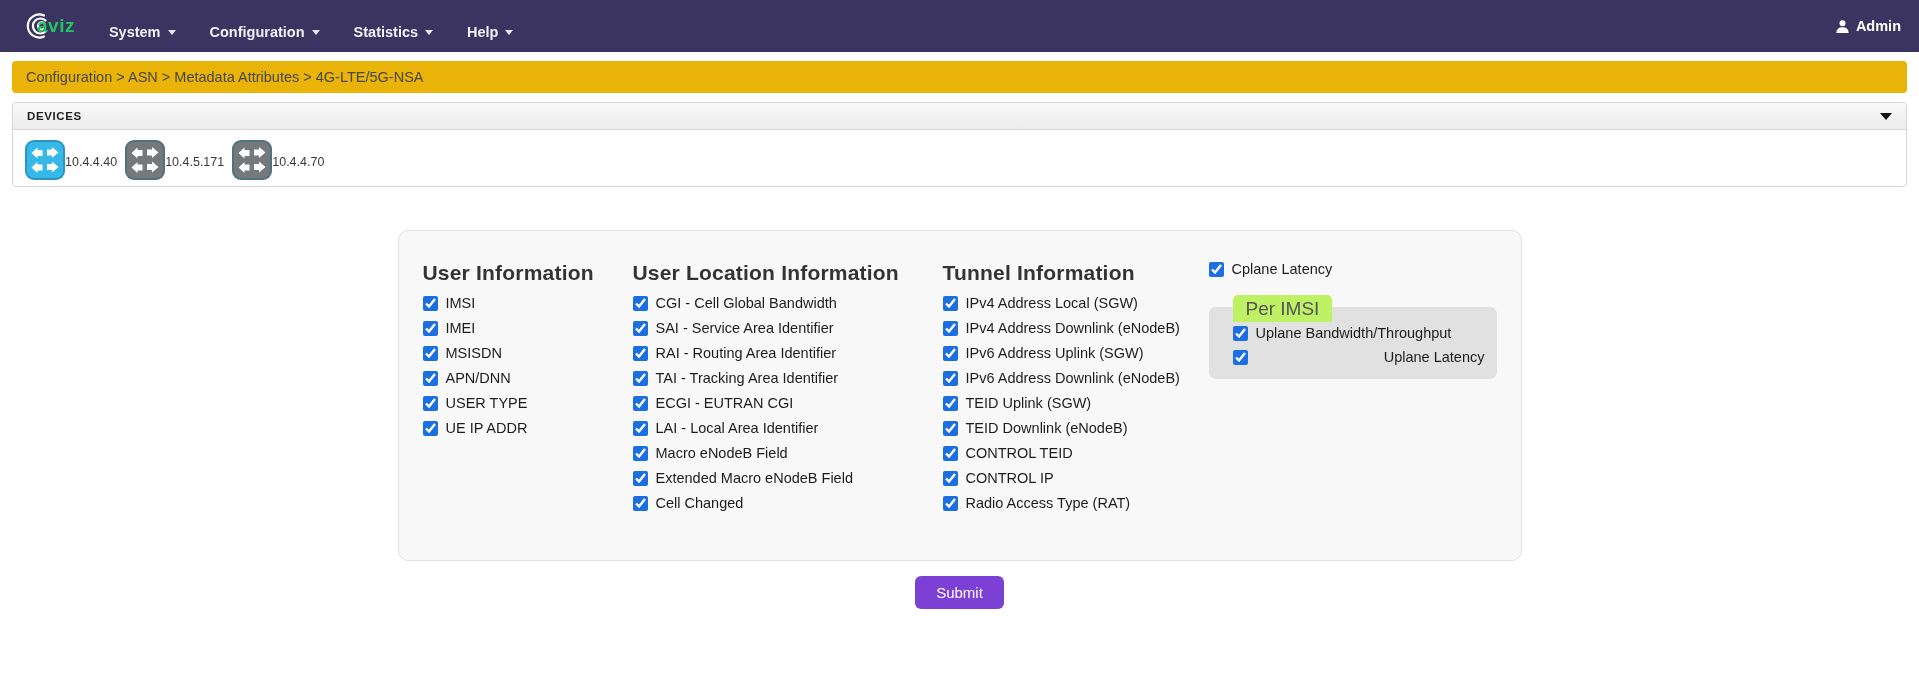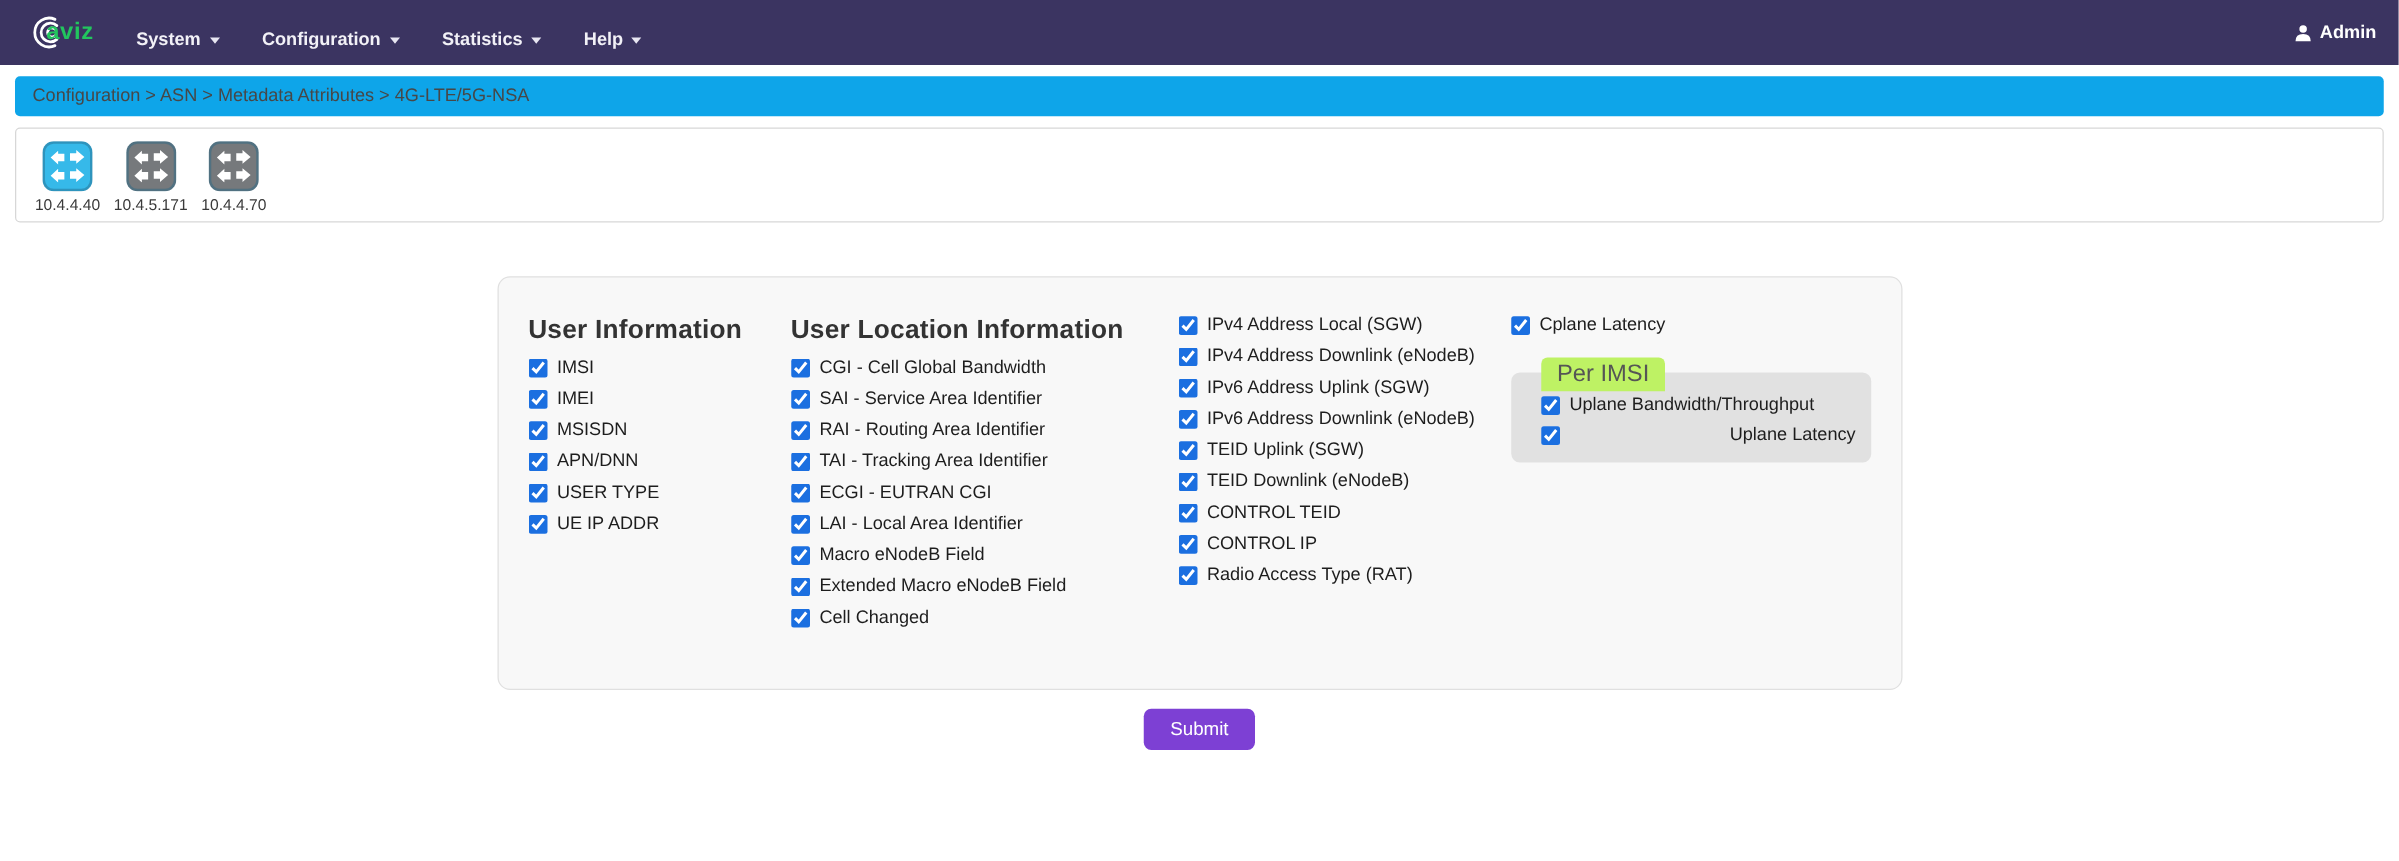--- a/index.html
+++ b/index.html
@@ -42,21 +42,21 @@
     border-right: 4.5px solid transparent;
     border-top: 5px solid #e8e6f2;
     display: inline-block;
   }
   .nav-right { margin-left: auto; display: flex; align-items: center; gap: 6px; font-size: 14.5px; font-weight: 700; }
   .user-icon svg { display: block; }
 
   
   .breadcrumb-bar {
     margin: 9px 12px 0 12px;
-    background: #0ea5e9;
+    background: #eab308;
     border-radius: 4px;
     padding: 8px 14px;
     font-size: 14.5px;
     color: #474747;
   }
 
   
   .devices-panel {
     margin: 9px 12px 0 12px;
     border: 1px solid #d7d7d7;
@@ -79,21 +79,21 @@
     border-left: 6px solid transparent;
     border-right: 6px solid transparent;
     border-top: 7px solid #111;
     cursor: pointer;
   }
   .devices-body {
     padding: 10px 12px 6px 12px;
     display: flex; gap: 8px;
   }
   .device {
-    display: flex; flex-direction: column; align-items: center;
+    display: flex; flex-direction: row; align-items: center;
     cursor: pointer; min-width: 58px;
   }
   .device-icon {
     width: 40px; height: 40px;
     border-radius: 9px;
     border: 2px solid rgba(38, 105, 135, .45);
     display: flex; align-items: center; justify-content: center;
   }
   .device-icon.selected { background: #36b9e9; }
   .device-icon.unselected { background: #76797c; }
@@ -207,20 +207,24 @@
         <path d="M 1.5 15 Q 1.5 8.8 8 8.8 Q 14.5 8.8 14.5 15 Z"></path>
       </svg>
     </span>
     <span>Admin</span>
   </div>
 </div>
 
 <div class="breadcrumb-bar">Configuration &gt; ASN &gt; Metadata Attributes &gt; 4G-LTE/5G-NSA</div>
 
 <div class="devices-panel">
+  <div class="devices-header">
+    <span class="devices-title">DEVICES</span>
+    <span class="devices-caret"></span>
+  </div>
   <div class="devices-body" id="devices-list">
       <div class="device">
         <div class="device-icon selected">
           <svg width="30" height="26" viewBox="0 0 30 26">
             <path d="M 12.5 3 L 12.5 9 L 7.5 9 L 7.5 11.5 L 1.5 6 L 7.5 0.5 L 7.5 3 Z" fill="#ffffff"></path>
             <path d="M 17 2.5 L 22 2.5 L 22 0 L 28.5 5.5 L 22 11 L 22 8.5 L 17 8.5 Z" fill="#ffffff"></path>
             <path d="M 12.5 17.5 L 12.5 23.5 L 7.5 23.5 L 7.5 26 L 1.5 20.5 L 7.5 15 L 7.5 17.5 Z" fill="#ffffff"></path>
             <path d="M 17 17 L 22 17 L 22 14.5 L 28.5 20 L 22 25.5 L 22 23 L 17 23 Z" fill="#ffffff"></path>
           </svg>
         </div>
@@ -313,20 +317,21 @@
         <div class="chk-row">
           <input type="checkbox" checked="" style="">
           <label>Extended Macro eNodeB Field</label>
         </div>
         <div class="chk-row">
           <input type="checkbox" checked="" style="">
           <label>Cell Changed</label>
         </div>
       </div>
       <div class="form-col col-2">
+        <h2>Tunnel Information</h2>
         <div class="chk-row">
           <input type="checkbox" checked="" style="">
           <label>IPv4 Address Local (SGW)</label>
         </div>
         <div class="chk-row">
           <input type="checkbox" checked="" style="">
           <label>IPv4 Address Downlink (eNodeB)</label>
         </div>
         <div class="chk-row">
           <input type="checkbox" checked="" style="">

